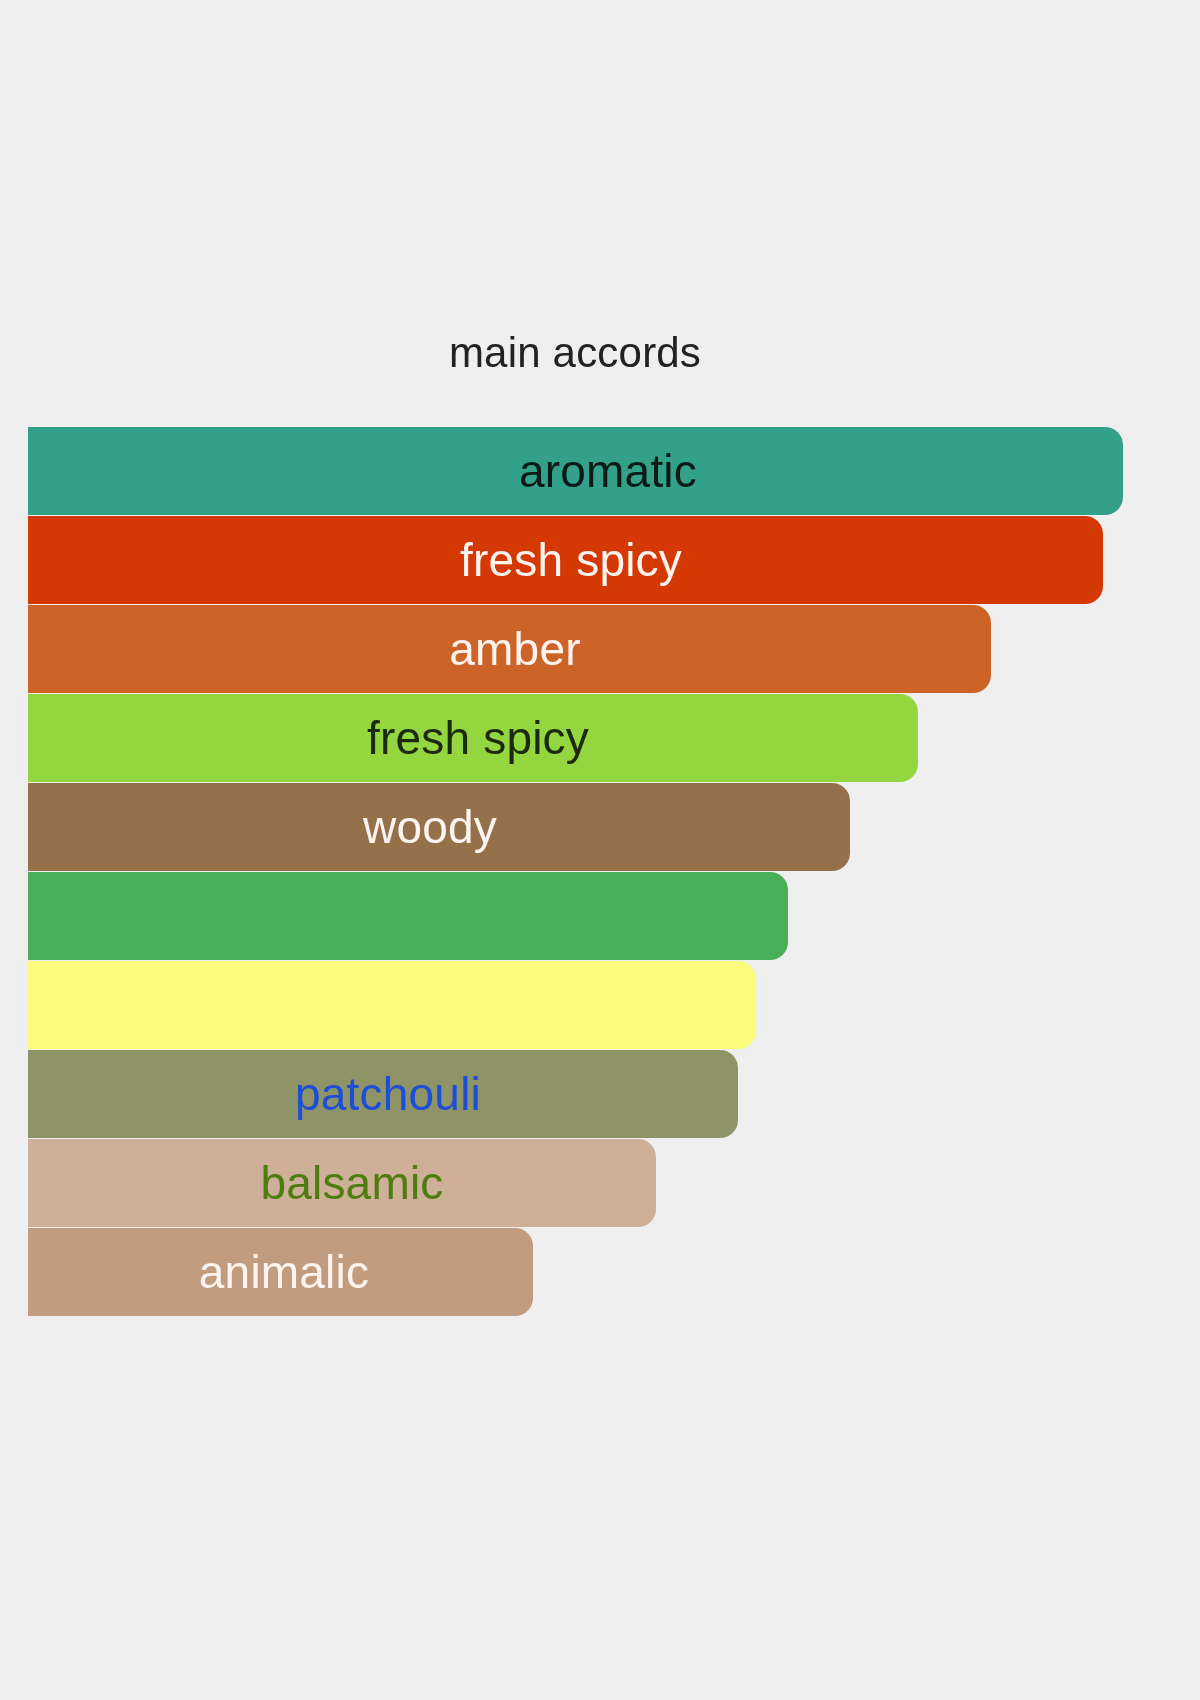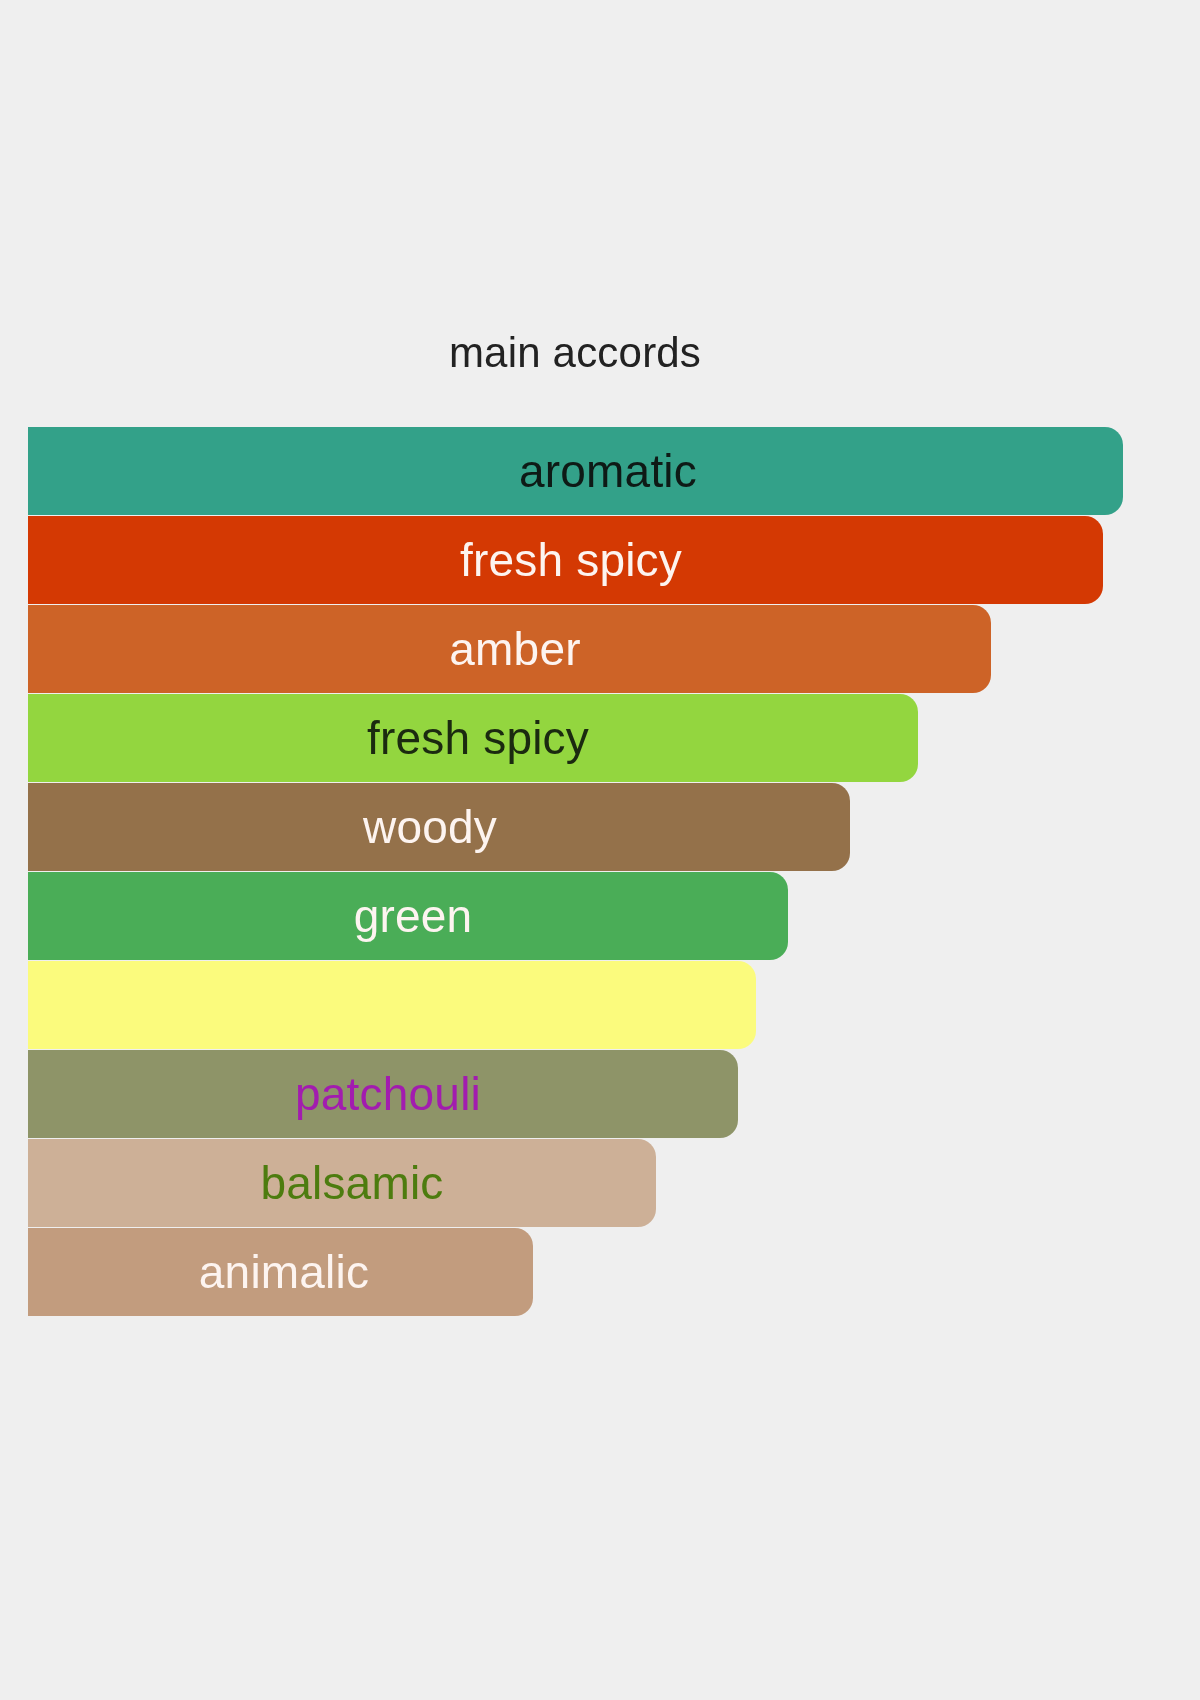--- a/index.html
+++ b/index.html
@@ -89,28 +89,27 @@
       <div class="bar-row">
         <div class="bar" style="width: 890px; background: rgb(147, 214, 63);"></div>
         <div class="bar-label" style="color: rgb(27, 42, 16); left: 150px; width: 600px;">fresh spicy</div>
       </div>
       <div class="bar-row">
         <div class="bar" style="width: 822px; background: rgb(148, 113, 74);"></div>
         <div class="bar-label" style="color: rgb(253, 244, 240); left: 102px; width: 600px;">woody</div>
       </div>
       <div class="bar-row">
         <div class="bar" style="width: 760px; background: rgb(74, 173, 87);"></div>
-        <div class="bar-label" style="color: rgb(253, 244, 240); left: 85px; width: 600px;">green</div>
       </div>
       <div class="bar-row">
         <div class="bar" style="width: 728px; background: rgb(251, 251, 125);"></div>
       </div>
       <div class="bar-row">
         <div class="bar" style="width: 710px; background: rgb(142, 148, 104);"></div>
-        <div class="bar-label" style="color: #a21caf; left: 60px; width: 600px;">patchouli</div>
+        <div class="bar-label" style="color: #1d4ed8; left: 60px; width: 600px;">patchouli</div>
       </div>
       <div class="bar-row">
         <div class="bar" style="width: 628px; background: rgb(205, 176, 151);"></div>
         <div class="bar-label" style="color: #4d7c0f; left: 24px; width: 600px;">balsamic</div>
       </div>
       <div class="bar-row">
         <div class="bar" style="width: 505px; background: rgb(194, 156, 126);"></div>
         <div class="bar-label" style="color: rgb(253, 244, 240); left: -44px; width: 600px;">animalic</div>
       </div>
     </div>

